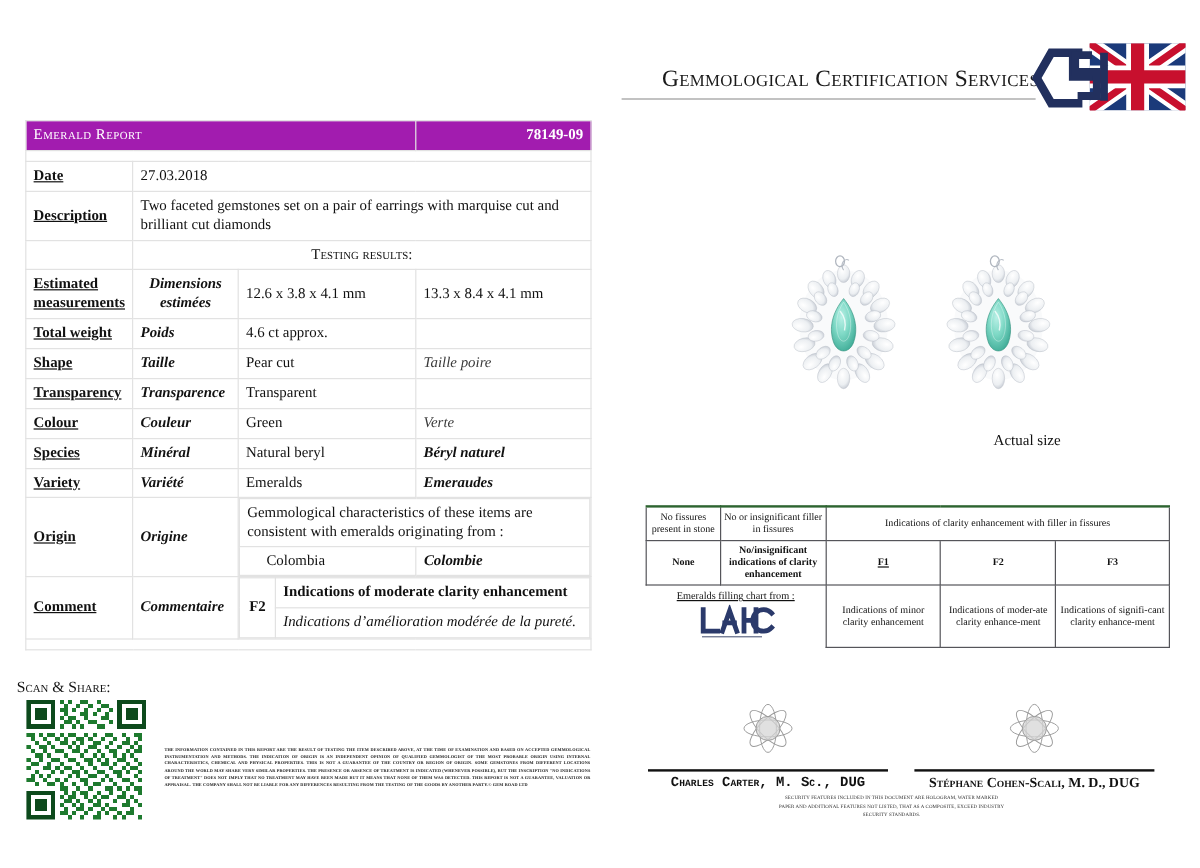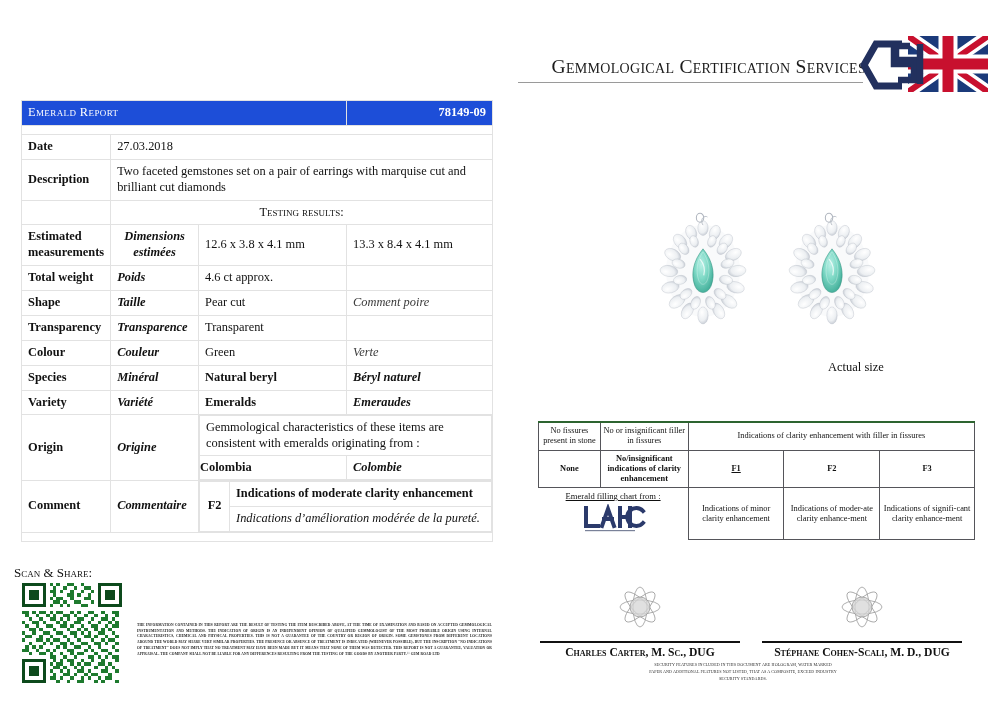--- a/index.html
+++ b/index.html
@@ -45,33 +45,33 @@
     background: #fff;
   }
   #report-table td {
     border: 1px solid #e2e2e2;
     padding: 4px 6px;
     font-size: 12.4px;
     vertical-align: middle;
     line-height: 1.28;
   }
   .tbl-head td {
-    background: #1d4ed8;
+    background: #a21caf;
     border: 1px solid #2d6430;
     color: #fff;
     padding: 5px 8px;
   }
   .head-left { font-variant: small-caps; font-size: 16px; letter-spacing: .4px; }
   .head-right { text-align: right; font-weight: bold; font-size: 13.5px; }
 
-  .lab-en { font-weight: bold; font-size: 12.2px; white-space: pre-line; }
+  .lab-en { text-decoration: underline; font-weight: bold; font-size: 12.2px; white-space: pre-line; }
   .lab-fr { font-style: italic; font-weight: bold; font-size: 12.2px; white-space: pre-line; }
   .val { font-size: 12.6px; }
   .val-it { font-style: italic; font-size: 12.6px; color: #3a3a3a; }
-  .val-b { font-weight: bold; font-size: 12.8px; }
+  .val-b { font-weight: normal; font-size: 12.8px; }
   .val-bi { font-weight: bold; font-style: italic; font-size: 12.8px; }
 
   .c-lab-en { width: 86px; }
   .c-lab-fr { width: 88px; text-align: center; }
   .c-v1 { width: 150px; }
   .c-v2 { width: 148px; }
 
   .row-spacer td { height: 7px; padding: 0; border-left-color: #e2e2e2; border-right-color: #e2e2e2; }
   #testing-results {
     text-align: center;
@@ -128,21 +128,21 @@
     line-height: 1.62;
     font-weight: bold;
     text-align: justify;
     text-transform: uppercase;
     letter-spacing: .12px;
     color: #1a1a1a;
   }
 
   
   .sig-block { position: absolute; width: 200px; }
-  #sig-left { left: 540px; top: 575px; }
+  #sig-left { left: 540px; top: 575px; font-family: Liberation Mono, monospace; }
   #sig-right { left: 762px; top: 575px; }
   .sig-holo { width: 64px; height: 64px; margin: 0 auto; display: block; }
   .sig-rule { height: 2px; background: #111; width: 100%; margin-top: 2px; }
   .sig-name {
     text-align: center;
     font-variant: small-caps;
     font-weight: bold;
     font-size: 11.6px;
     padding-top: 3px;
     white-space: nowrap;
@@ -226,21 +226,21 @@
     <td class="lab-en">Total weight</td>
     <td class="lab-fr">Poids</td>
     <td class="val">4.6 ct approx.</td>
     <td class="val"></td>
   </tr>
 
   <tr>
     <td class="lab-en">Shape</td>
     <td class="lab-fr">Taille</td>
     <td class="val">Pear cut</td>
-    <td class="val-it">Comment poire</td>
+    <td class="val-it">Taille poire</td>
   </tr>
 
   <tr>
     <td class="lab-en">Transparency</td>
     <td class="lab-fr">Transparence</td>
     <td class="val">Transparent</td>
     <td class="val-it"></td>
   </tr>
 
   <tr>
@@ -267,21 +267,21 @@
   <tr>
     <td class="lab-en">Origin</td>
     <td class="lab-fr">Origine</td>
     <td colspan="2" style="padding:0;">
       <table class="inner-tbl">
         <tbody>
               <tr>
           <td class="origin-note" colspan="2" style="padding:4px 6px 3px 6px;">Gemmological characteristics of these items are consistent with emeralds originating from :</td>
         </tr>
         <tr class="inner-split">
-          <td class="val-b c-v1" style="padding:4px 6px 3px 0;">Colombia</td>
+          <td class="val-b c-v1" style="padding:4px 6px 3px 22px;">Colombia</td>
           <td class="val-bi c-v2" style="padding:4px 6px 3px 6px; border-left:1px solid #e2e2e2;margin-left:13px;">Colombie</td>
         </tr>
       </tbody>
           </table>
     </td>
   </tr>
 
   <tr>
     <td class="lab-en">Comment</td>
     <td class="lab-fr">Commentaire</td>
@@ -379,21 +379,21 @@
   </tr>
   <tr>
     <td class="cc-bold">None</td>
     <td class="cc-bold">No/insignificant indications of clarity enhancement</td>
     <td class="cc-f" style="width:96px;text-decoration:underline;">F1</td>
     <td class="cc-f" style="width:96px;">F2</td>
     <td class="cc-f" style="width:95px;">F3</td>
   </tr>
   <tr>
     <td id="lmhc-cell" class="cc-noborder" colspan="2">
-      <span id="lmhc-caption">Emerald filling chart from :</span>
+      <span id="lmhc-caption">Emeralds filling chart from :</span>
       <svg width="66" height="30" viewBox="0 0 66 30">
         <g fill="none" stroke="#2b3a6b" stroke-width="4" stroke-linecap="square">
           <path d="M6 4 L6 22 L18 22"></path>
           <path d="M22 22 L28 5 L34 22"></path>
           <path d="M24 15 L32 15"></path>
           <path d="M40 4 L40 22 M40 13 L50 13 M50 4 L50 22"></path>
           <path d="M63 7 a9 9 0 1 0 0 12"></path>
         </g>
         <rect x="5" y="26" width="50" height="1.2" fill="#7a8299"></rect>
       </svg>

